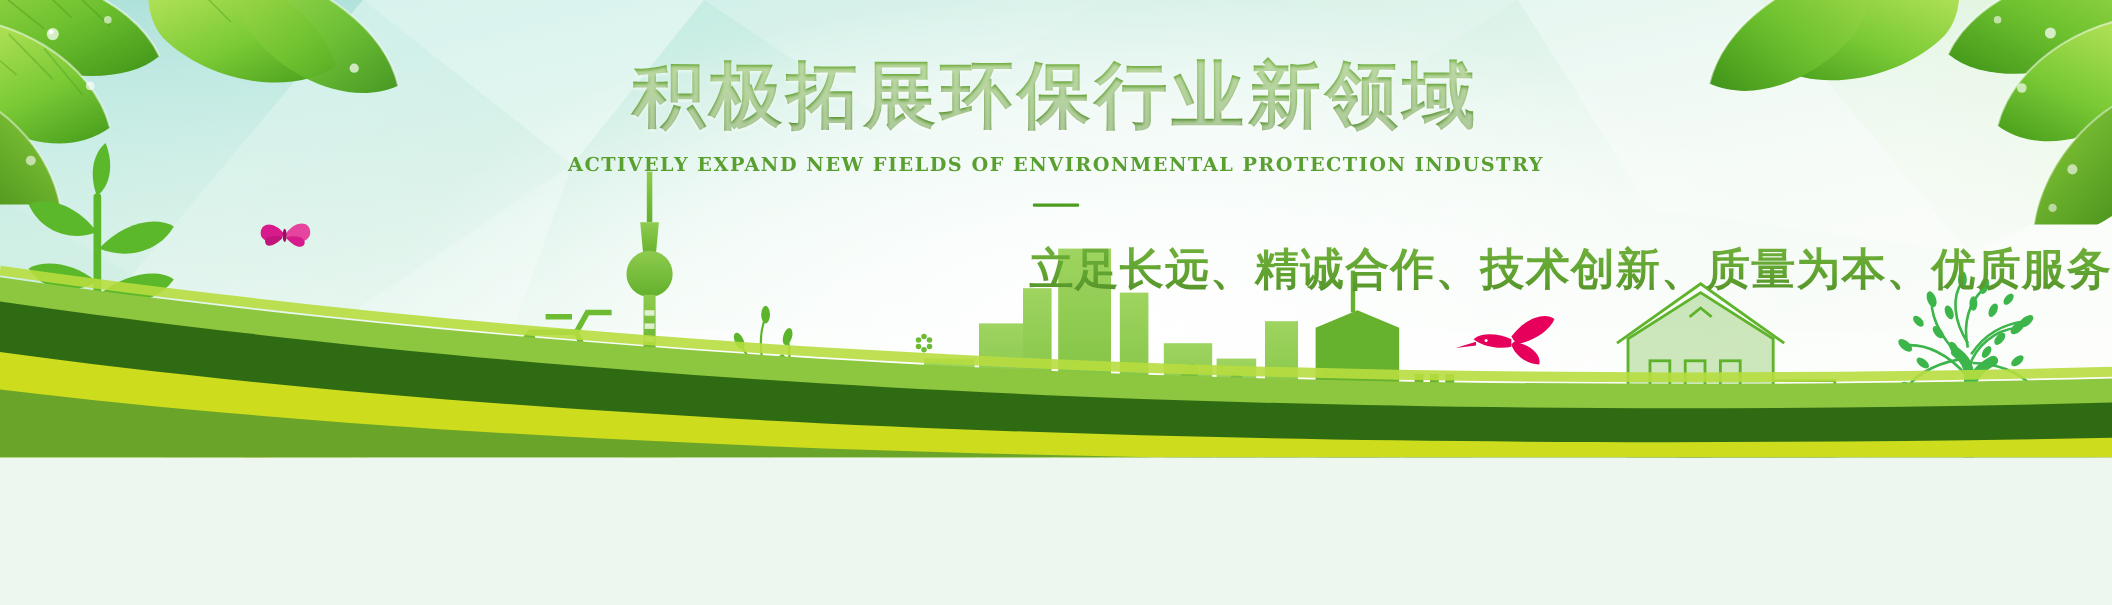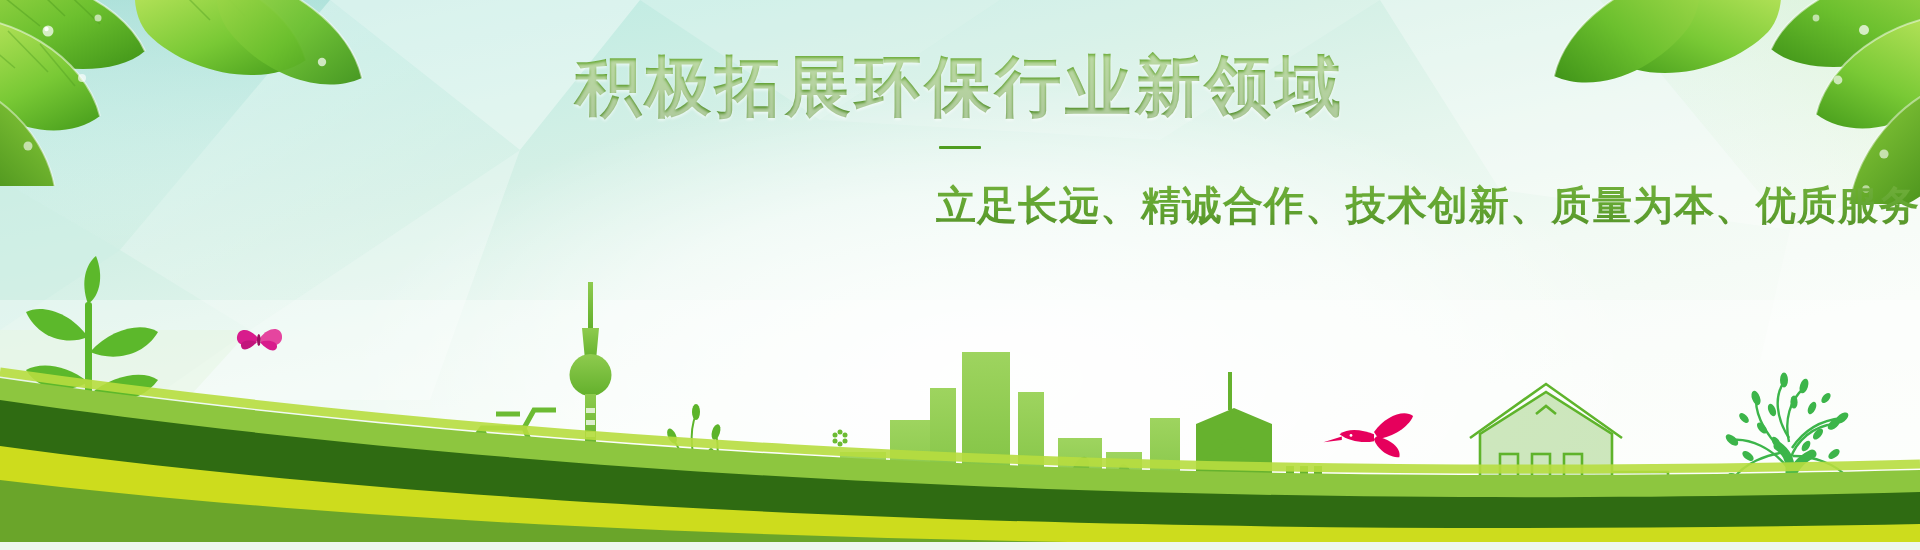--- a/index.html
+++ b/index.html
@@ -5,21 +5,21 @@
   * { margin:0; padding:0; box-sizing:border-box; }
   html,body { width:1920px; height:550px; overflow:hidden; }
   body {
     font-family:"Liberation Sans", sans-serif;
     background:#eef7ef;
   }
 
   #banner {
     position:relative;
     width:1920px;
-    height:542px;
+    height:416px;
     overflow:hidden;
     background:
       radial-gradient(ellipse 900px 420px at 52% 70%, rgba(255,255,255,0.96) 0%, rgba(255,255,255,0.55) 45%, rgba(255,255,255,0) 72%),
       linear-gradient(168deg,
         #b8e6e0 0%,
         #c3ece3 14%,
         #d4f0e6 30%,
         #e6f6ee 46%,
         #f2faf4 60%,
         #f8fcf8 74%,
@@ -463,17 +463,18 @@
   <svg class="waves" viewBox="0 0 1920 200" preserveAspectRatio="none">
     <path d="M0,36 C420,96 1050,150 1920,128 L1920,200 L0,200 Z" fill="#8dc63f"></path>
     <path d="M0,58 C430,120 1060,172 1920,150 L1920,200 L0,200 Z" fill="#2f6b12"></path>
     <path d="M0,104 C440,164 1070,198 1920,182 L1920,200 L0,200 Z" fill="#cddc1d"></path>
     <path d="M0,138 C450,192 1080,212 1920,200 L1920,200 L0,200 Z" fill="#6aa52a"></path>
     <path d="M0,30 C420,90 1050,144 1920,122" fill="none" stroke="#b7dd3f" stroke-width="9" opacity="0.9"></path>
   </svg>
 
   <div class="text-block">
     <div class="headline">积极拓展环保行业新领域</div>
+    <div class="subtitle-en">ACTIVELY EXPAND NEW FIELDS OF ENVIRONMENTAL PROTECTION INDUSTRY</div>
     <div class="divider"></div>
     <div class="tagline">立足长远、精诚合作、技术创新、质量为本、优质服务</div>
   </div>
 
 </div>
 
 </body></html>

